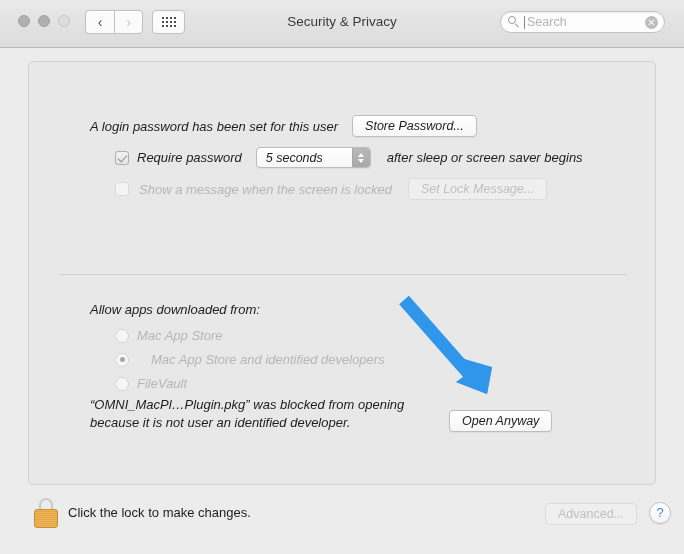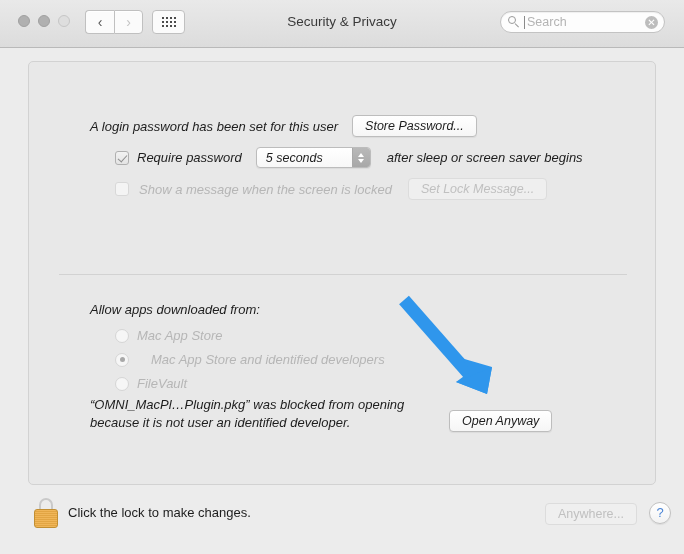--- a/index.html
+++ b/index.html
@@ -498,21 +498,21 @@
 
     <span class="pushbtn" style="position:absolute; left:420px; top:348px;">Open Anyway</span>
   </div>
 
   <div class="bottombar">
     <div class="lock-icon">
       <span class="shackle"></span>
       <span class="body"></span>
     </div>
     <span class="lock-text">Click the lock to make changes.</span>
-    <span class="pushbtn disabled advanced-btn">Anywhere...</span>
+    <span class="pushbtn disabled advanced-btn">Advanced...</span>
     <span class="help-btn">?</span>
   </div>
 
   <svg class="annotation" viewBox="0 0 684 554">
     <g>
       <path d="M 404 300 L 470 375" stroke="#2f96ec" stroke-width="13" stroke-linecap="butt" fill="none"></path>
       <polygon points="487,394 456,382 471,371 461,358 492,367" fill="#2f96ec"></polygon>
       <polygon points="487,394 456,382 492,367" fill="#2f96ec"></polygon>
     </g>
   </svg>

